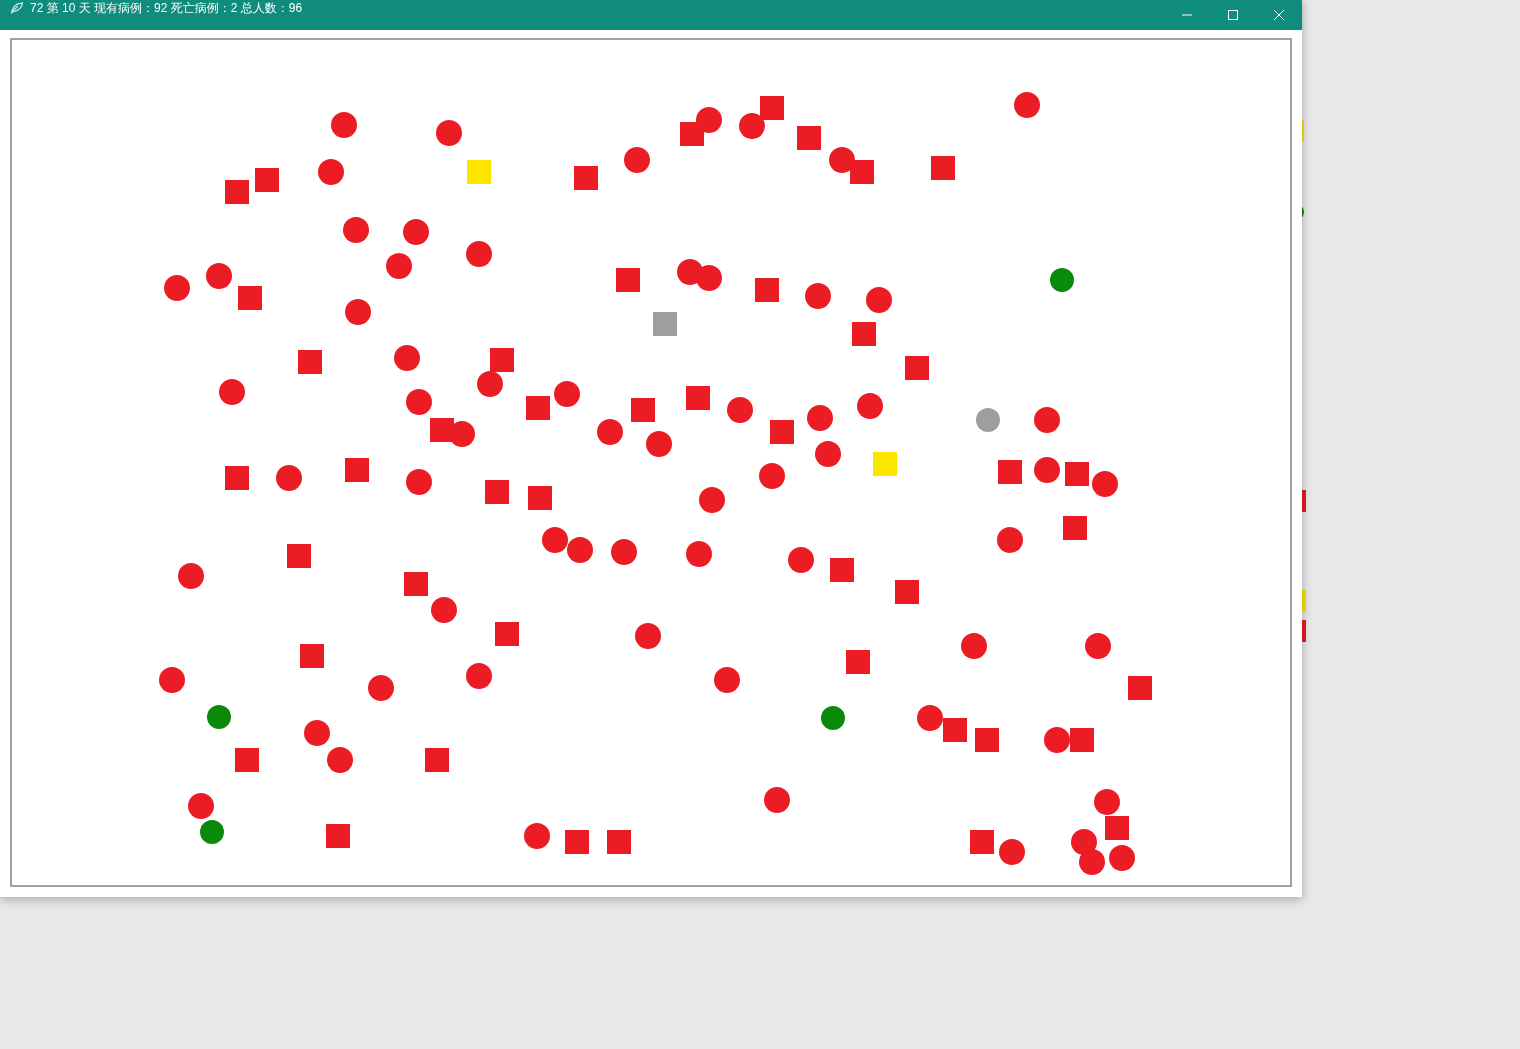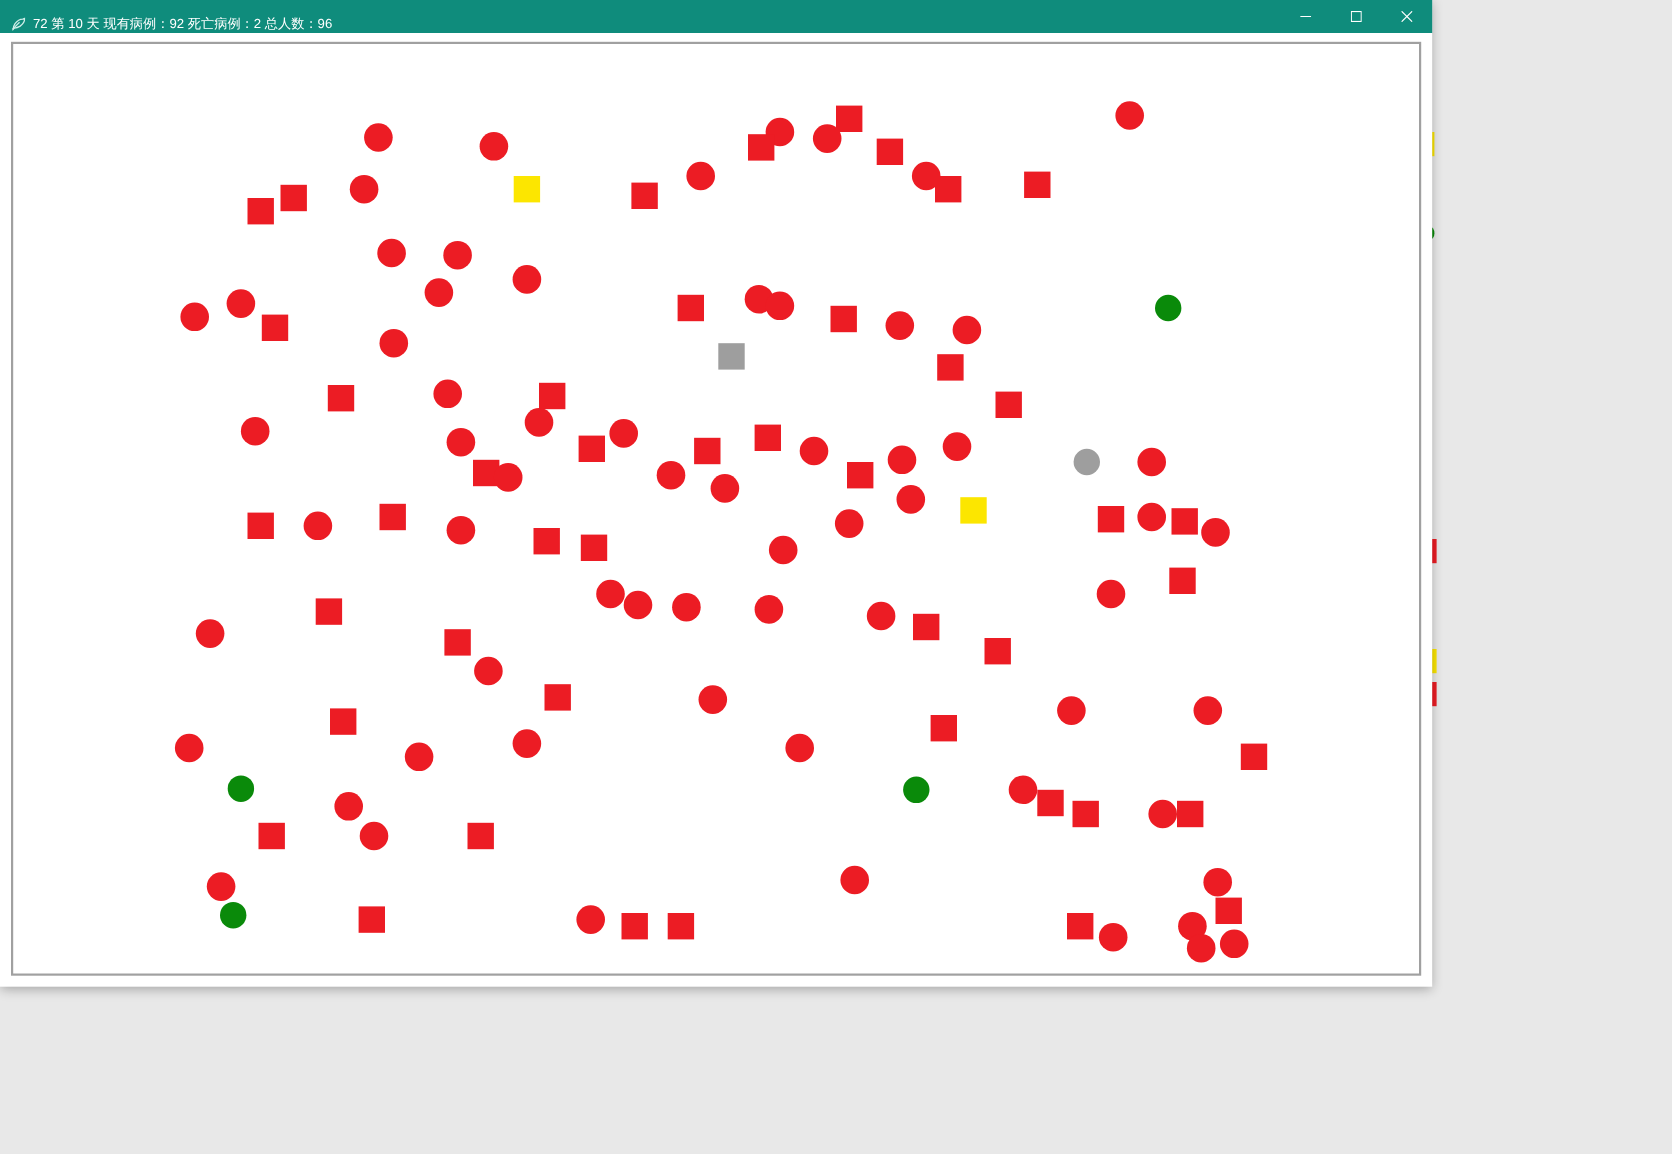--- a/index.html
+++ b/index.html
@@ -18,21 +18,21 @@
       top: 0;
       left: 0;
       background: #fff;
       box-shadow: 0 2px 10px rgba(0,0,0,0.3);
     }
     .titlebar {
       height: 30px;
       background: #0f8c7c;
       color: #fff;
       display: flex;
-      align-items: flex-end;
+      align-items: flex-start;
       font-size: 12px;
       position: relative;
     }
     .titlebar-icon {
       width: 16px;
       height: 16px;
       margin: 0 6px 0 8px;
       display: flex;
       align-items: center;
       justify-content: center;

